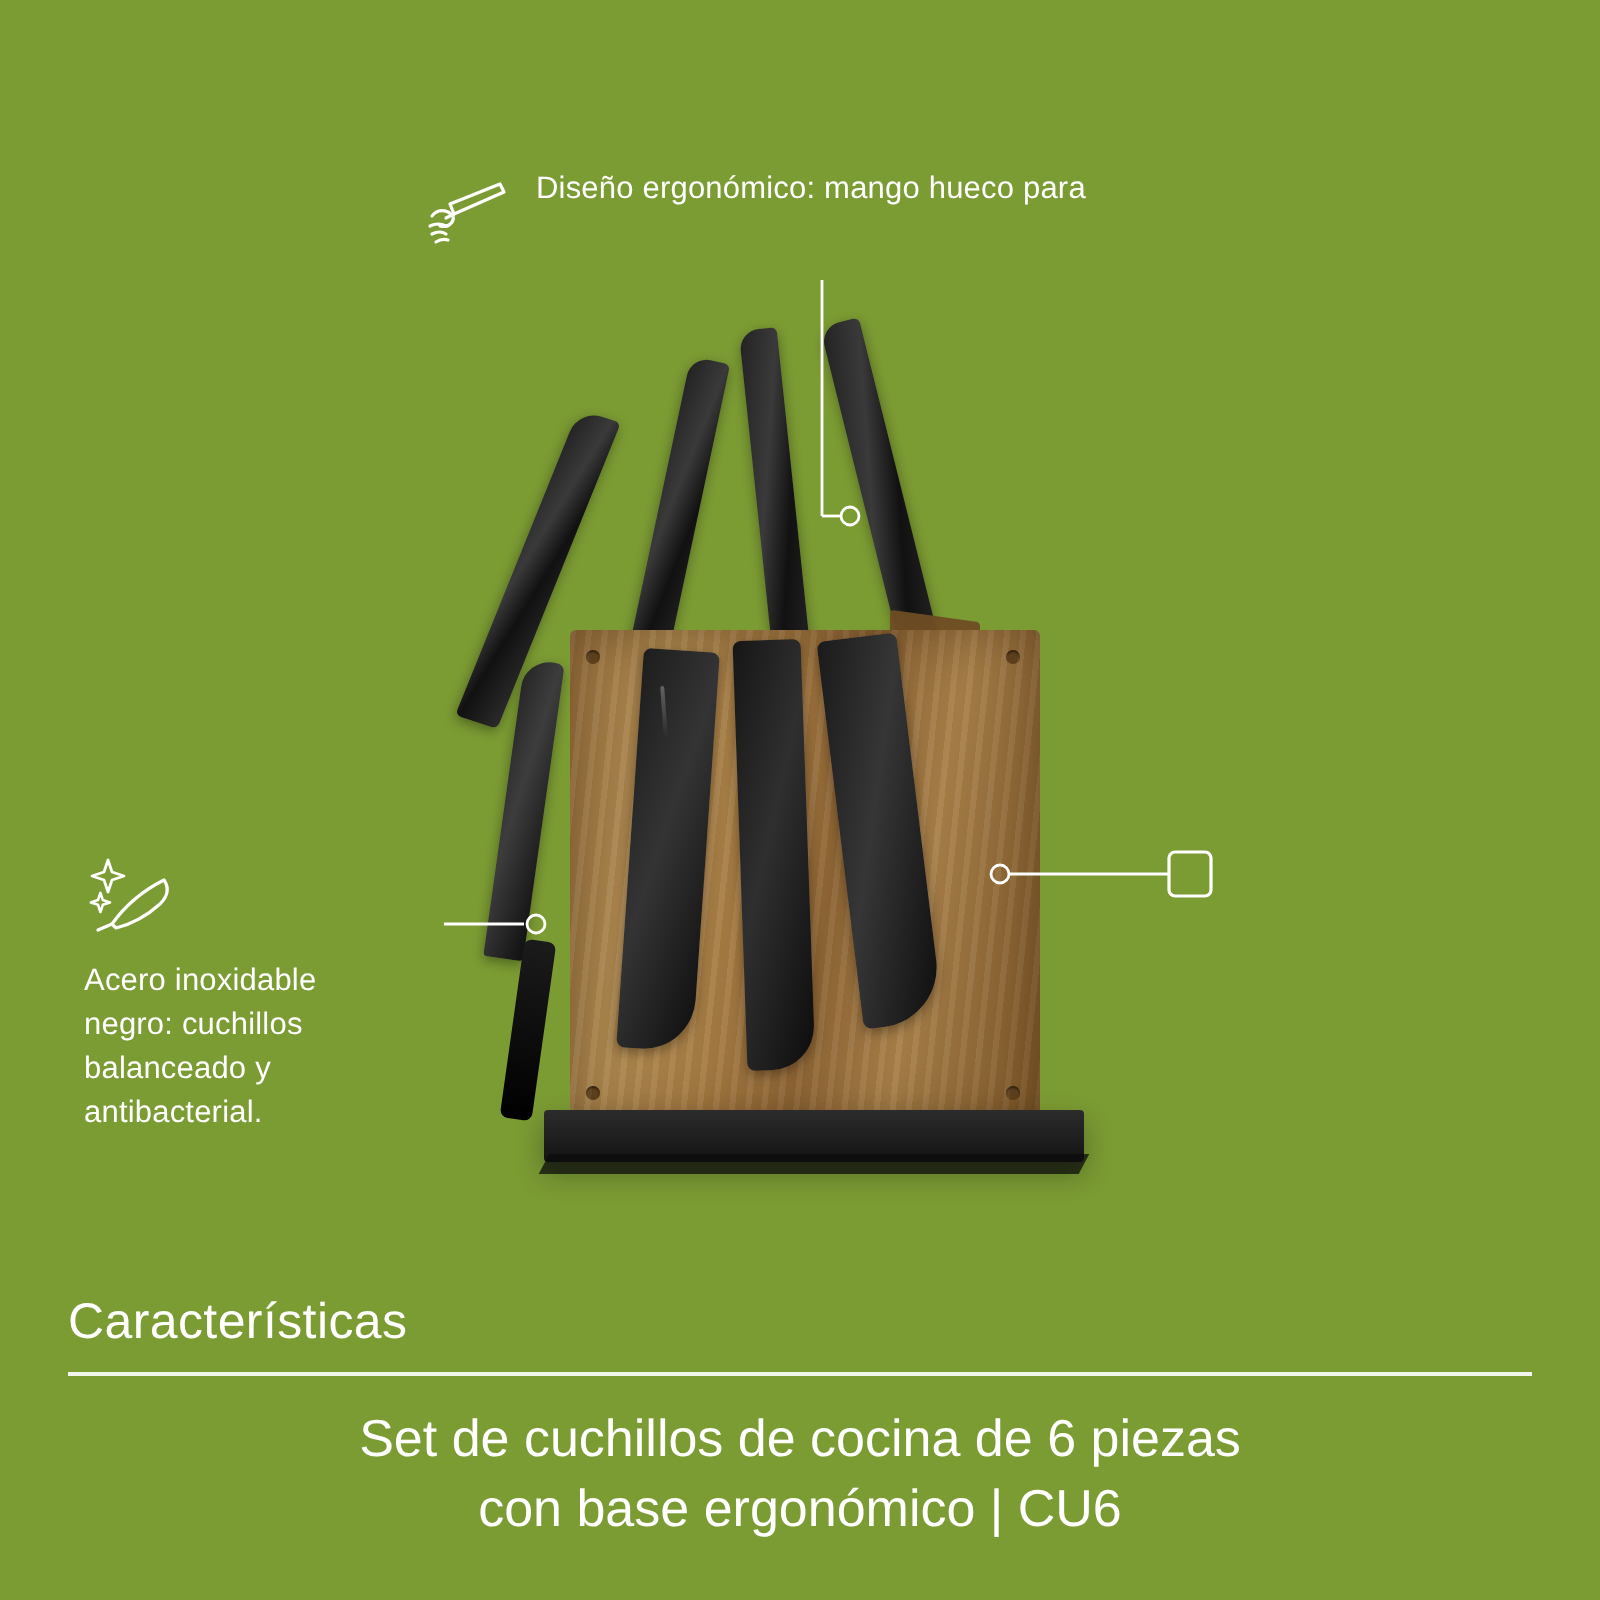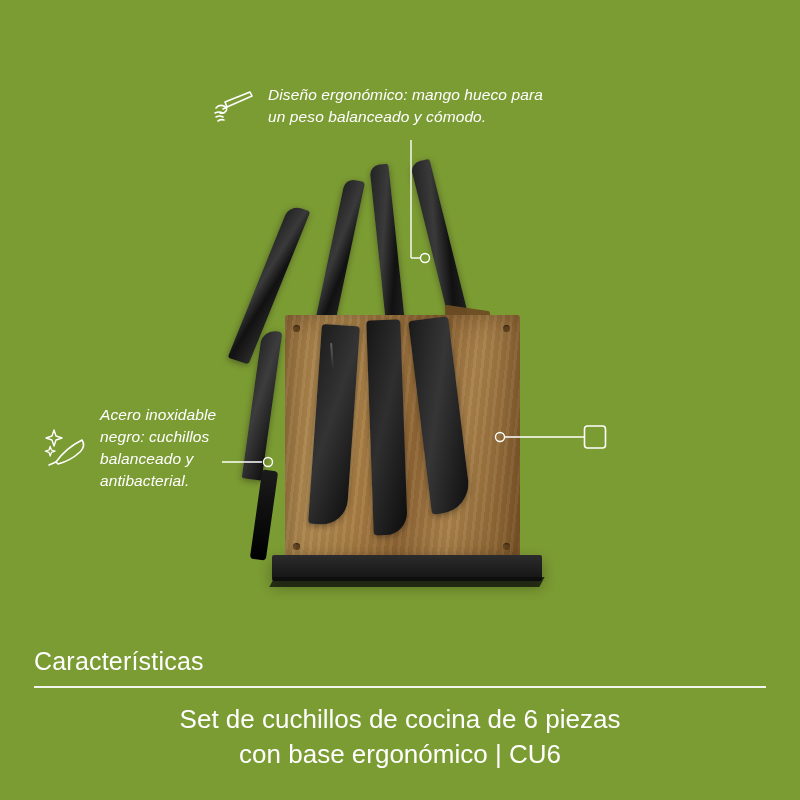--- a/index.html
+++ b/index.html
@@ -94,21 +94,20 @@
     background: linear-gradient(90deg, rgba(255,255,255,.28), rgba(255,255,255,0));
     height:2px; border-radius:2px;
   }
 
   
   .svg-layer { position: absolute; left:0; top:0; width:800px; height:800px; pointer-events:none; }
 
   .callout {
     position: absolute;
     color: #ffffff;
-    font-style: italic;
   }
   .callout .c-text {
     font-size: 15.5px;
     line-height: 1.42;
     letter-spacing: .1px;
   }
 
   
   .footer {
     position: absolute;
@@ -201,27 +200,26 @@
           <path d="M13 16 L38 6 L40 10 L15 21 Z" fill="none" stroke="#fff" stroke-width="1.6" stroke-linejoin="round"></path>
           <path d="M15 21 L11 23" stroke="#fff" stroke-width="1.6" stroke-linecap="round"></path>
           <path d="M4 22 q3 -4 8 -2 q4 2 2 5 q-2 3 -6 2" fill="none" stroke="#fff" stroke-width="1.6" stroke-linecap="round"></path>
           <path d="M3 27 q4 -2 8 0" fill="none" stroke="#fff" stroke-width="1.6" stroke-linecap="round"></path>
           <path d="M4 31 q4 -2 7 0" fill="none" stroke="#fff" stroke-width="1.6" stroke-linecap="round"></path>
           <path d="M6 35 q3 -2 6 -1" fill="none" stroke="#fff" stroke-width="1.6" stroke-linecap="round"></path>
         </svg>
       </span>
       <span class="c-text">
         <span>Diseño ergonómico: mango hueco para</span><br>
-        <span>un peso balanceado y cómodo.</span>
       </span>
     </div>
   </div>
 
   <div class="callout" style="left:42px; top:404px; width:200px;">
-    <div style="display:flex; align-items:flex-start; gap:10px;">
+    <div style="display:flex; align-items:flex-start; gap:10px;flex-direction:column;">
       <span style="flex:0 0 auto; margin-top:14px;">
         <svg class="icon-svg" width="48" height="52" viewBox="0 0 48 52">
           <path d="M4 16 l2 -6 l2 6 l6 2 l-6 2 l-2 6 l-2 -6 l-6 -2 Z" transform="translate(6,2)" fill="none" stroke="#fff" stroke-width="1.4" stroke-linejoin="round"></path>
           <path d="M2 30 l1.2 -3.6 l1.2 3.6 l3.6 1.2 l-3.6 1.2 l-1.2 3.6 l-1.2 -3.6 l-3.6 -1.2 Z" transform="translate(5,2)" fill="none" stroke="#fff" stroke-width="1.3" stroke-linejoin="round"></path>
           <path d="M14 44 q10 -14 26 -22 q4 6 -2 12 q-10 9 -22 12 Z" fill="none" stroke="#fff" stroke-width="1.6" stroke-linejoin="round"></path>
           <path d="M14 44 l-7 3" stroke="#fff" stroke-width="1.6" stroke-linecap="round"></path>
         </svg>
       </span>
       <span class="c-text">
         <span>Acero inoxidable</span><br>

